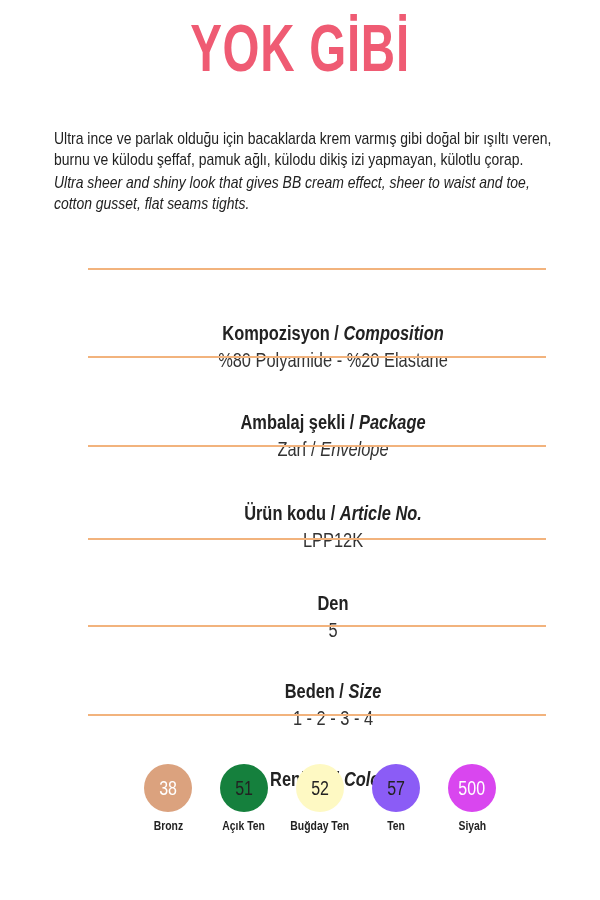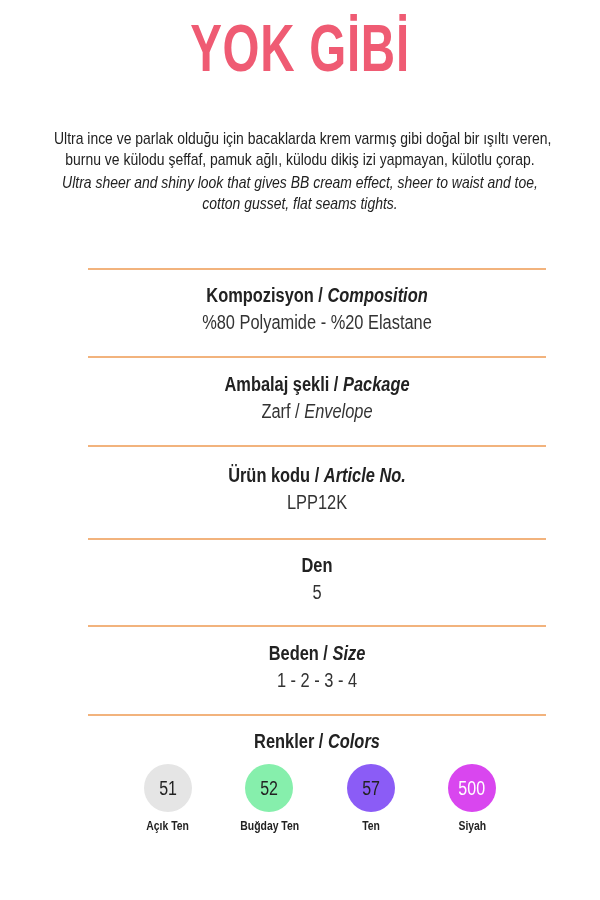--- a/index.html
+++ b/index.html
@@ -2,27 +2,27 @@
 <html><head>
 <meta charset="utf-8">
 <style>
   html, body { margin:0; padding:0; background:#ffffff; }
   body { width:600px; height:900px; position:relative; overflow:hidden;
          font-family:"Liberation Sans", sans-serif; color:#222; }
   .title { position:absolute; top:10px; left:0; width:600px; text-align:center;
            font-family:"Liberation Sans", sans-serif; font-weight:bold;
            font-size:66px; color:#ef5b73; letter-spacing:1px;
            transform:scaleX(0.72); transform-origin:center; }
-  .desc { position:absolute; top:128px; left:0; width:600px; text-align:center;
+  .desc { position:absolute; top:128px; left:0; width:600px; 
           font-size:17px; line-height:21px; color:#222; }
   .desc .tr { transform:scaleX(0.82); transform-origin:center; white-space:nowrap; }
   .desc .en { font-style:italic; transform:scaleX(0.82); transform-origin:center;
               white-space:nowrap; margin-top:2px; }
   .rule { position:absolute; left:88px; width:458px; height:2px; background:#f2b37d; }
-  .sec { position:absolute; left:88px; width:458px; text-align:center; }
+  .sec { position:absolute; left:104px; width:458px; text-align:center;margin-top:38px; }
   .sec .h { font-weight:bold; font-size:20px; color:#222;
             transform:scaleX(0.82); transform-origin:center; white-space:nowrap; }
   .sec .h i { font-style:italic; }
   .sec .v { font-size:20px; color:#333; margin-top:4px;
             transform:scaleX(0.82); transform-origin:center; white-space:nowrap; }
   .swatches { position:absolute; top:764px; left:130px; width:380px; display:flex;
               justify-content:space-between; }
   .sw { width:76px; display:flex; flex-direction:column; align-items:center; }
   .dot { width:48px; height:48px; border-radius:50%; display:flex; align-items:center;
          justify-content:center; font-size:20px; }
@@ -72,27 +72,33 @@
   <div class="v">1 - 2 - 3 - 4</div>
 </div>
 
 <div class="rule" style="top:714px"></div>
 <div class="sec" style="top:730px">
   <div class="h"><span>Renkler / </span><i>Colors</i></div>
 </div>
 
 <div class="swatches">
   <div class="sw">
-    <div class="dot" style="background:#e5e5e5;color:#222">
+    <div class="dot" style="background:#dba27e;color:#fff">
+        <span>38</span>
+      </div>
+    <div class="lbl">Bronz</div>
+  </div>
+  <div class="sw">
+    <div class="dot" style="background:#15803d;color:#222">
         <span>51</span>
       </div>
     <div class="lbl">Açık Ten</div>
   </div>
   <div class="sw">
-    <div class="dot" style="background:#86efac;color:#222">
+    <div class="dot" style="background:#fef9c3;color:#222">
         <span>52</span>
       </div>
     <div class="lbl">Buğday Ten</div>
   </div>
   <div class="sw">
     <div class="dot" style="background:#8b5cf6;color:#222">
         <span>57</span>
       </div>
     <div class="lbl">Ten</div>
   </div>

